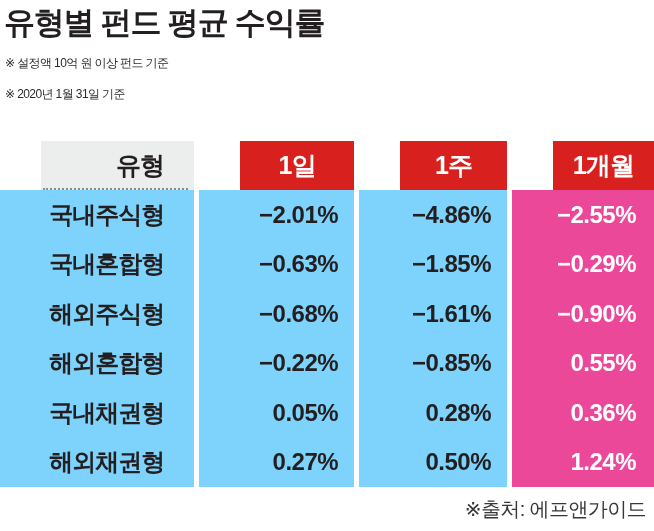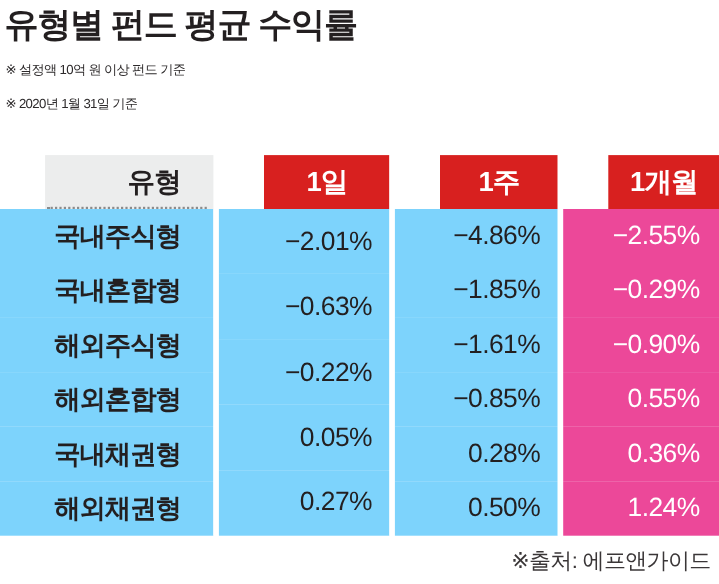--- a/index.html
+++ b/index.html
@@ -117,21 +117,21 @@
 
   .cell-type {
     justify-content: flex-end;
     padding-right: 30px;
     font-weight: 700;
     letter-spacing: -1px;
   }
   .cell-val {
     justify-content: flex-end;
     padding-right: 16px;
-    font-weight: 400;
+    font-weight: 700;
   }
   .col-1m .cell-val { padding-right: 18px; }
 
   
   .source {
     position: absolute;
     right: 8px;
     top: 496px;
     font-size: 20px;
     letter-spacing: -0.6px;
@@ -167,20 +167,21 @@
 
   <div class="col col-gap"></div>
 
   <div class="col col-1d">
     <div class="col-head head-red">
       <span>1일</span>
     </div>
     <div class="cells">
       <div class="cell cell-val body-plain">−2.01%</div>
       <div class="cell cell-val body-plain">−0.63%</div>
+      <div class="cell cell-val body-plain">−0.68%</div>
       <div class="cell cell-val body-plain">−0.22%</div>
       <div class="cell cell-val body-plain">0.05%</div>
       <div class="cell cell-val body-plain">0.27%</div>
     </div>
   </div>
 
   <div class="col col-gap"></div>
 
   <div class="col col-1w">
     <div class="col-head head-red">

